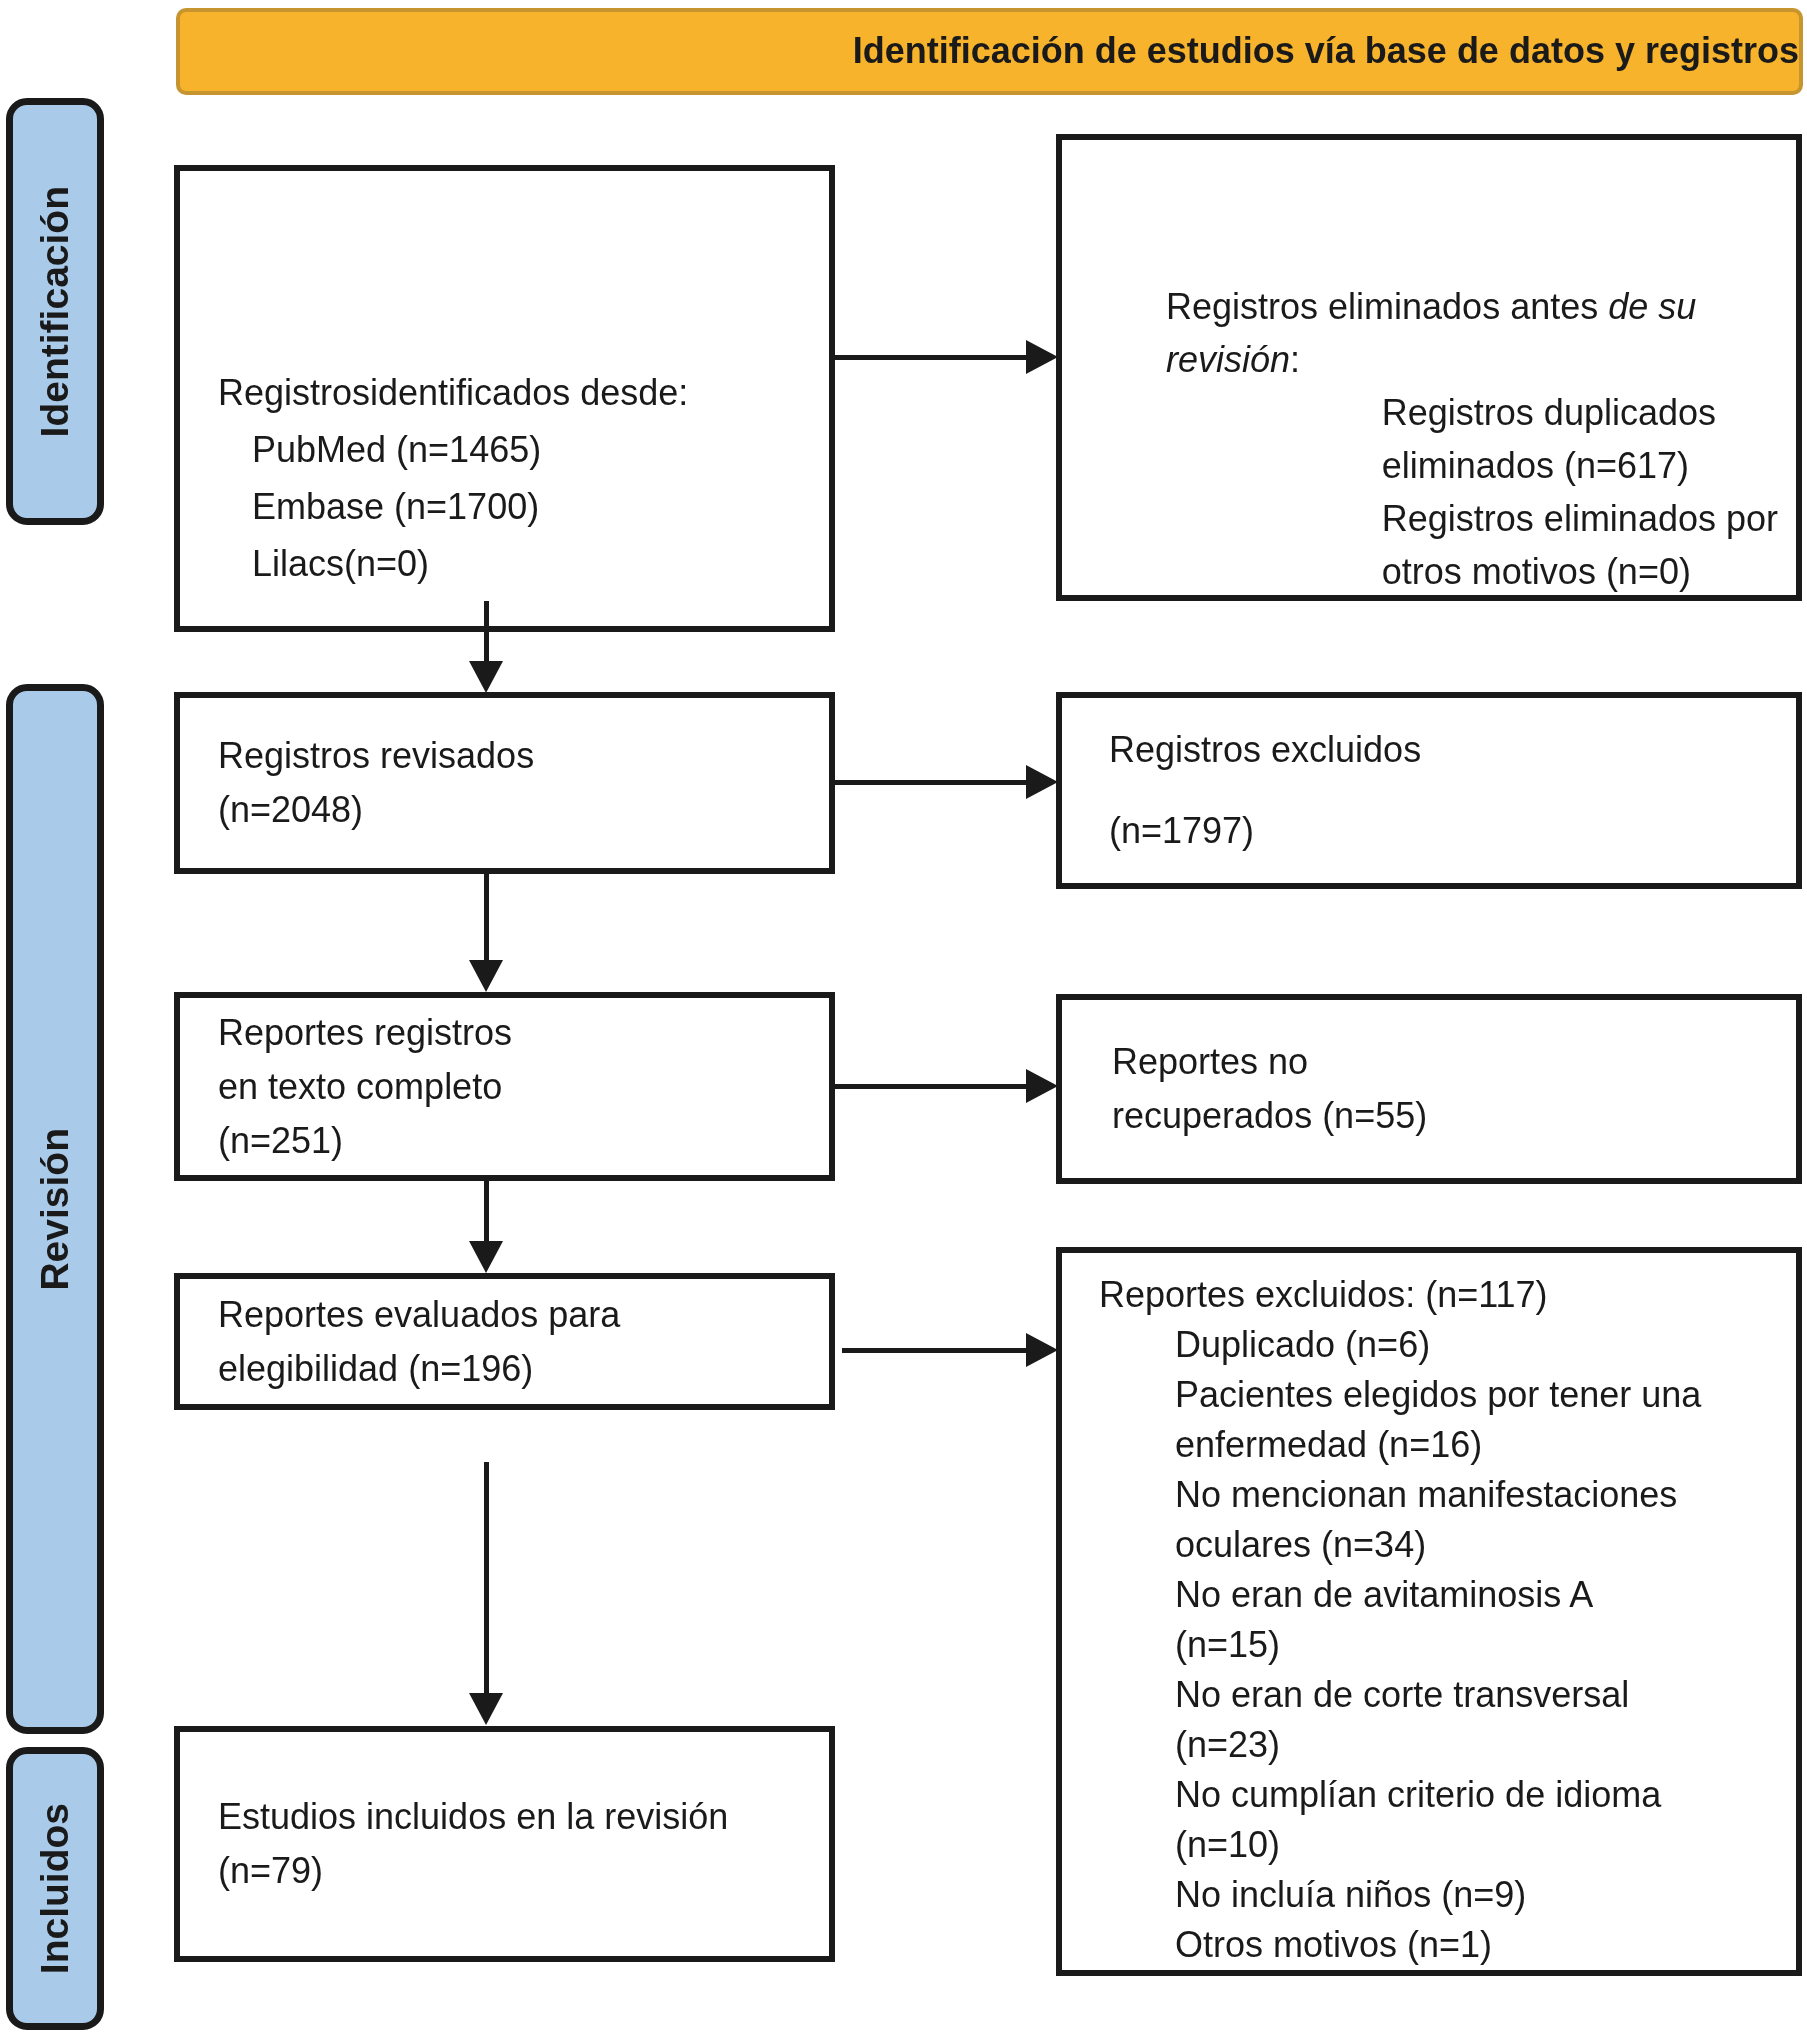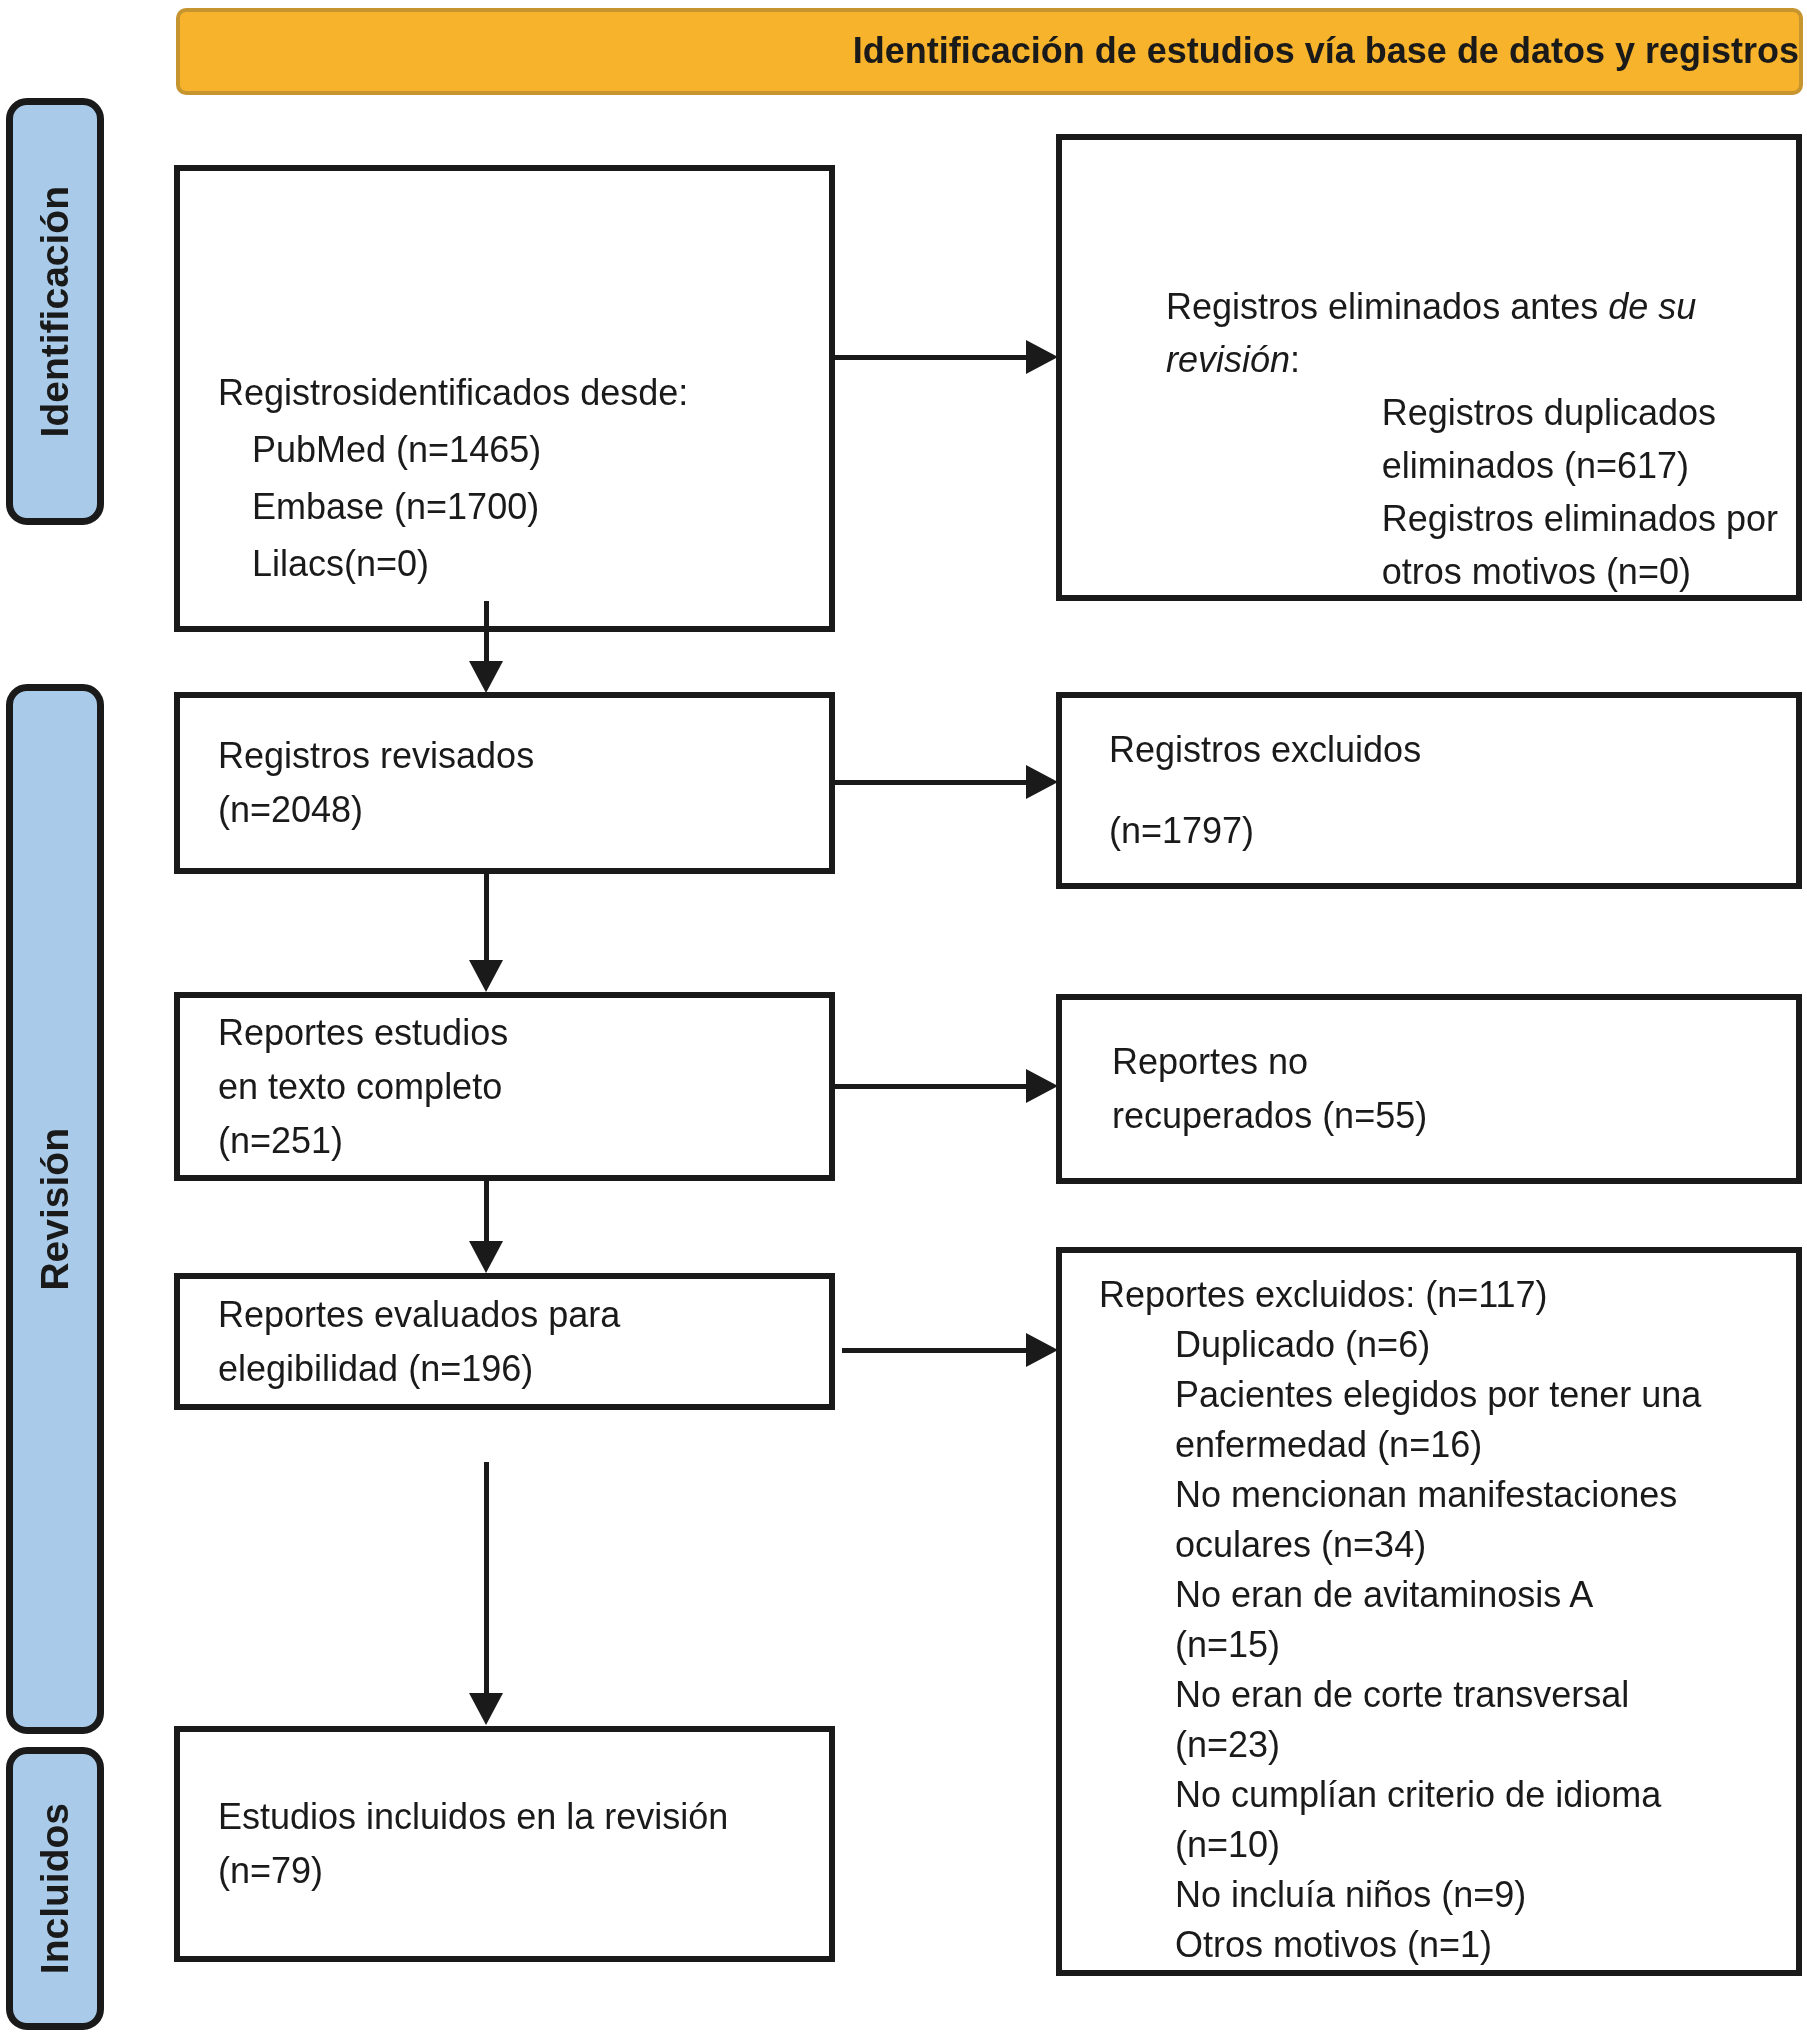--- a/index.html
+++ b/index.html
@@ -117,21 +117,21 @@
 
 <div class="abs fbox col-left" id="box-revisados">
   <div>
       <div class="line">Registros revisados</div>
       <div class="line">(n=2048)</div>
     </div>
 </div>
 
 <div class="abs fbox col-left" id="box-buscados">
   <div>
-      <div class="line">Reportes estudios</div>
+      <div class="line">Reportes registros</div>
       <div class="line">en texto completo</div>
       <div class="line">(n=251)</div>
     </div>
 </div>
 
 <div class="abs fbox col-left" id="box-evaluados">
   <div>
       <div class="line">Reportes evaluados para</div>
       <div class="line">elegibilidad (n=196)</div>
     </div>

